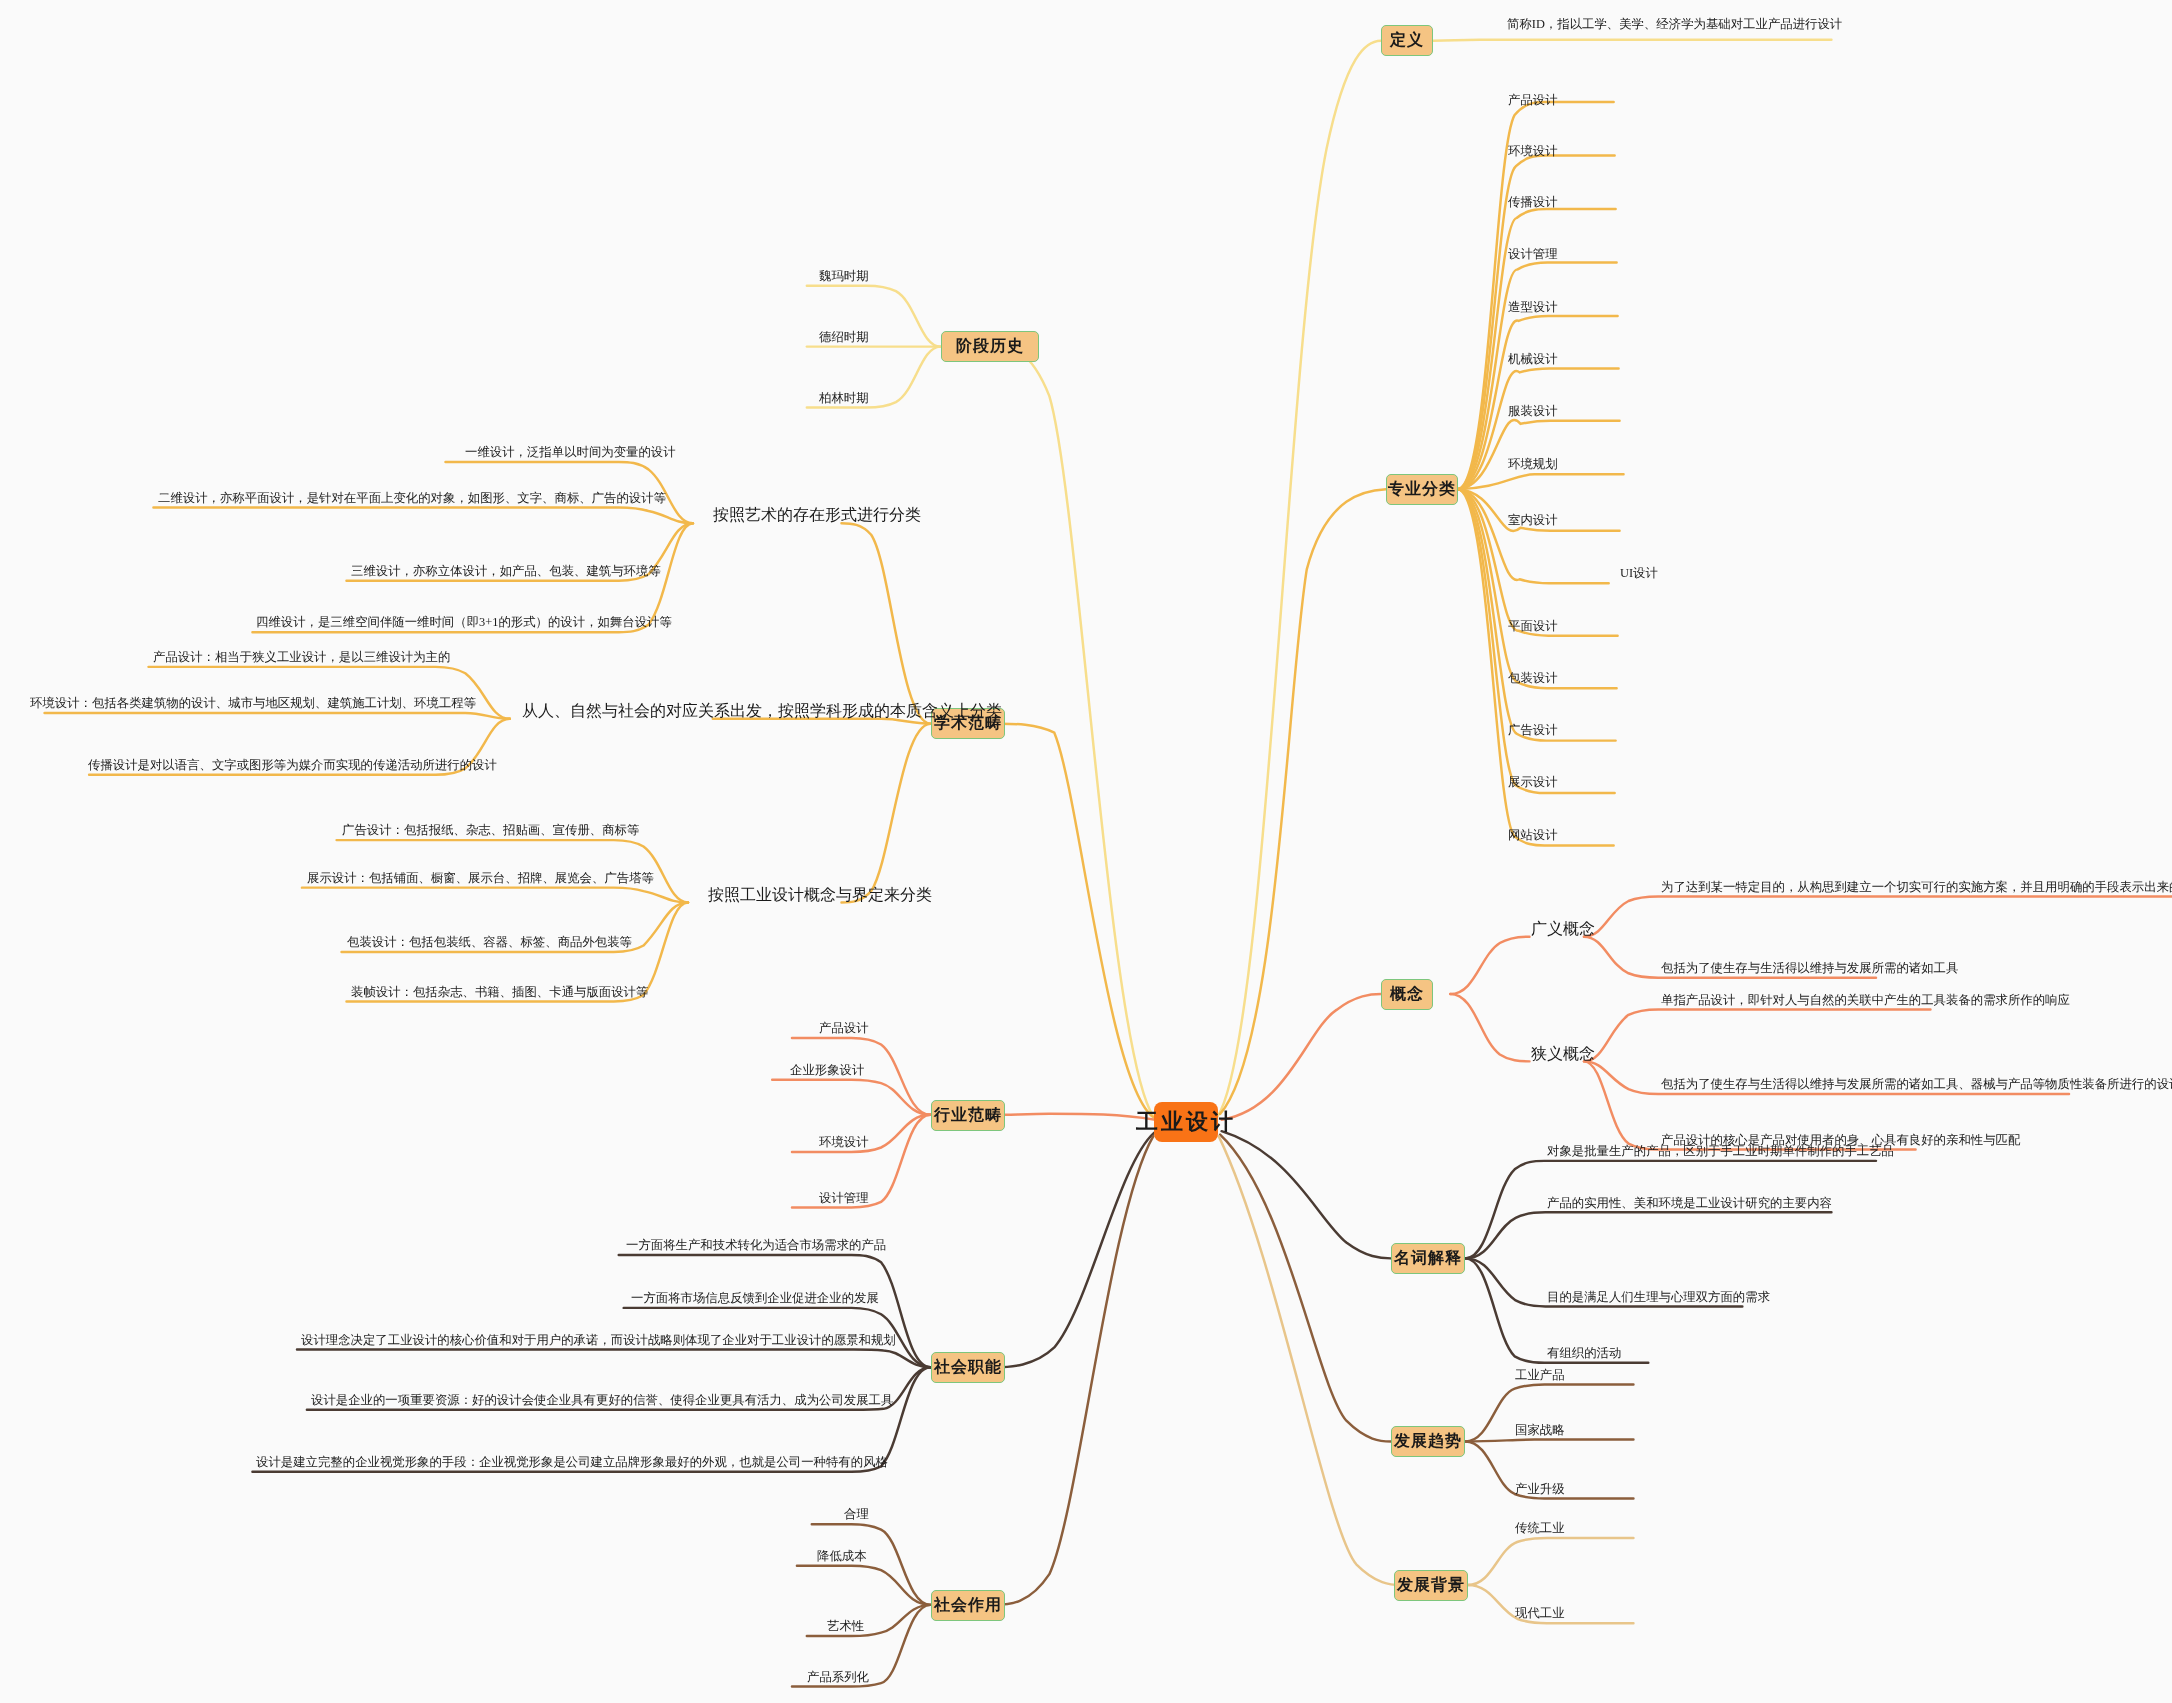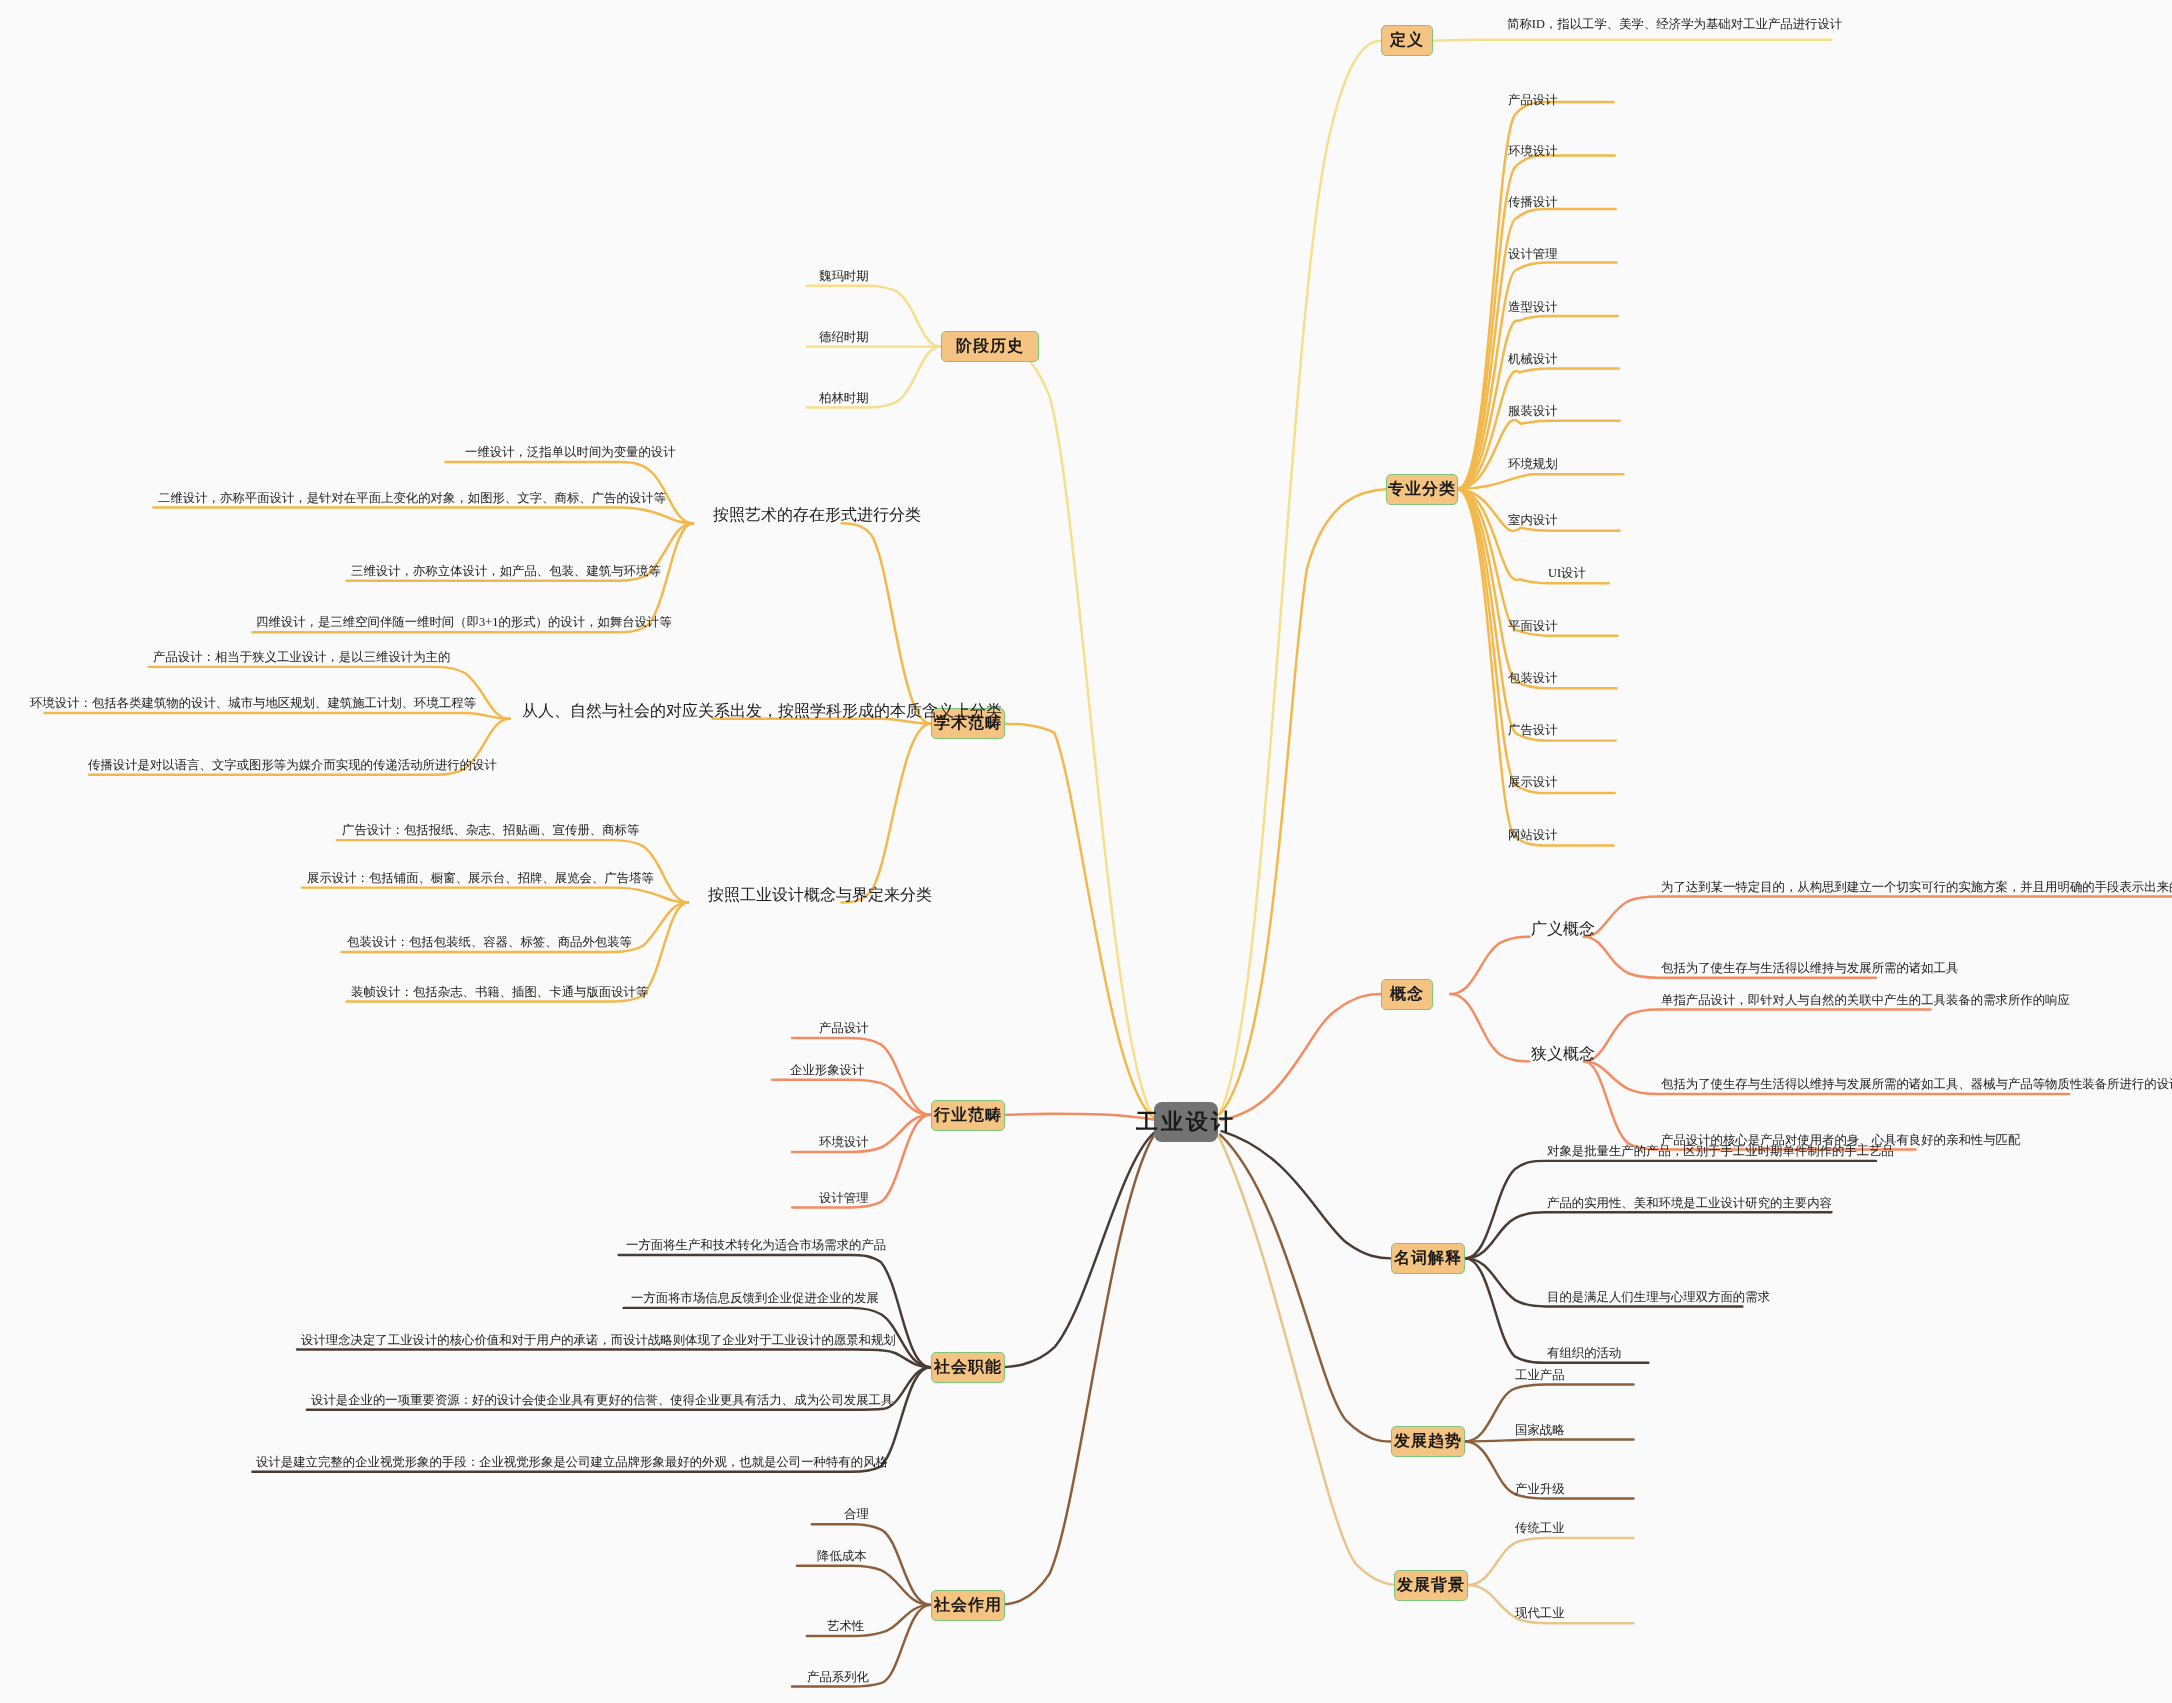--- a/index.html
+++ b/index.html
@@ -17,21 +17,21 @@
     box-sizing:border-box;
     background:#F5C483;
     border:1.5px solid #7DC67D;
     border-radius:5px;
     color:#1a1a1a;
     display:flex;align-items:center;justify-content:center;
     white-space:nowrap;
     letter-spacing:1px;
   }
   .node.root{
-    background:#737373;border:none;border-radius:8px;
+    background:#f97316;border:none;border-radius:8px;
     font-size:22px;font-weight:bold;letter-spacing:3px;
   }
   .node.main{font-size:16px;font-weight:bold;}
   .leaf{
     position:absolute;
     white-space:nowrap;
     color:#1a1a1a;
     font-size:12.4px;
     line-height:1;
   }
@@ -188,21 +188,21 @@
 
 <div class="leaf" style="left:1508px;top:94px;">产品设计</div>
 <div class="leaf" style="left:1508px;top:145px;">环境设计</div>
 <div class="leaf" style="left:1508px;top:196px;">传播设计</div>
 <div class="leaf" style="left:1508px;top:248px;">设计管理</div>
 <div class="leaf" style="left:1508px;top:301px;">造型设计</div>
 <div class="leaf" style="left:1508px;top:353px;">机械设计</div>
 <div class="leaf" style="left:1508px;top:405px;">服装设计</div>
 <div class="leaf" style="left:1508px;top:458px;">环境规划</div>
 <div class="leaf" style="left:1508px;top:514px;">室内设计</div>
-<div class="leaf" style="left:1508px;top:567px;padding-left:40px;">UI设计</div>
+<div class="leaf" style="left:1580px;top:567px;padding-left:40px;">UI设计</div>
 <div class="leaf" style="left:1508px;top:620px;">平面设计</div>
 <div class="leaf" style="left:1508px;top:672px;">包装设计</div>
 <div class="leaf" style="left:1508px;top:724px;">广告设计</div>
 <div class="leaf" style="left:1508px;top:776px;">展示设计</div>
 <div class="leaf" style="left:1508px;top:829px;">网站设计</div>
 
 <div class="leaf sub" style="left:1531px;top:921px;">广义概念</div>
 <div class="leaf sub" style="left:1531px;top:1046px;">狭义概念</div>
 
 <div class="leaf" style="left:1661px;top:881px;">为了达到某一特定目的，从构思到建立一个切实可行的实施方案，并且用明确的手段表示出来的系列行为</div>

